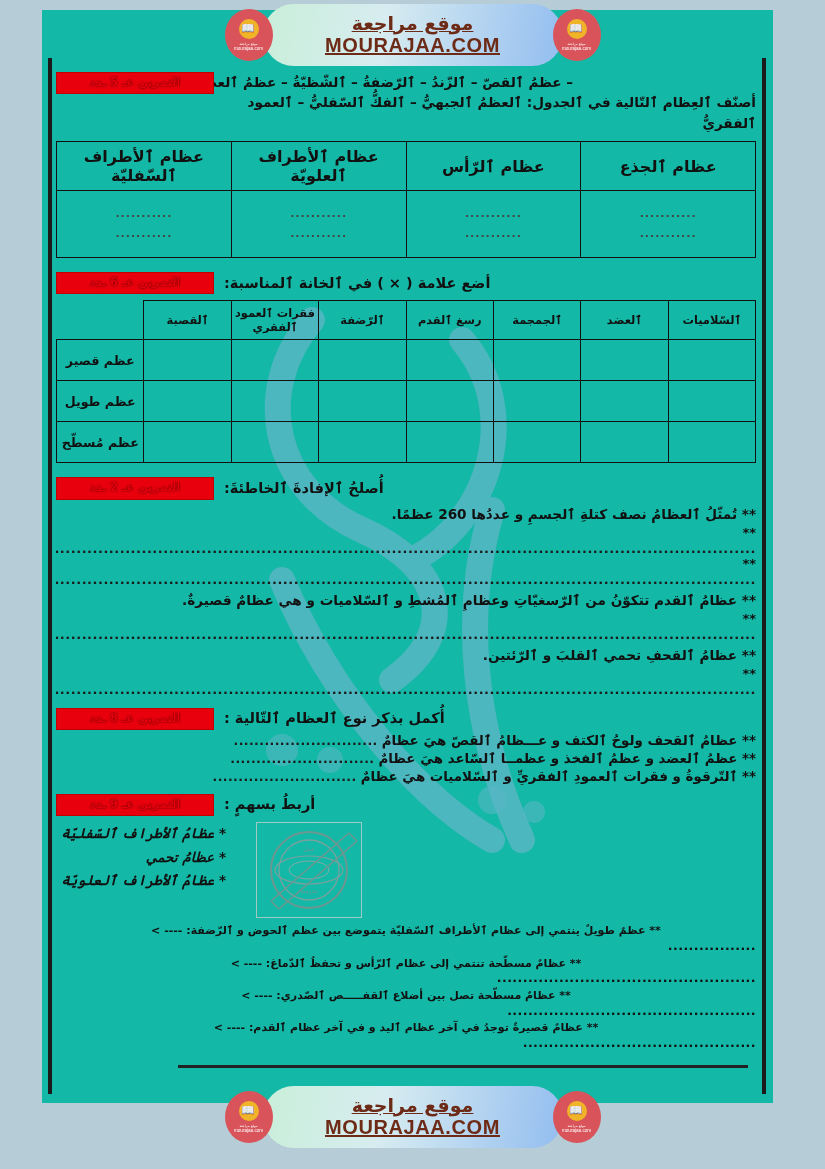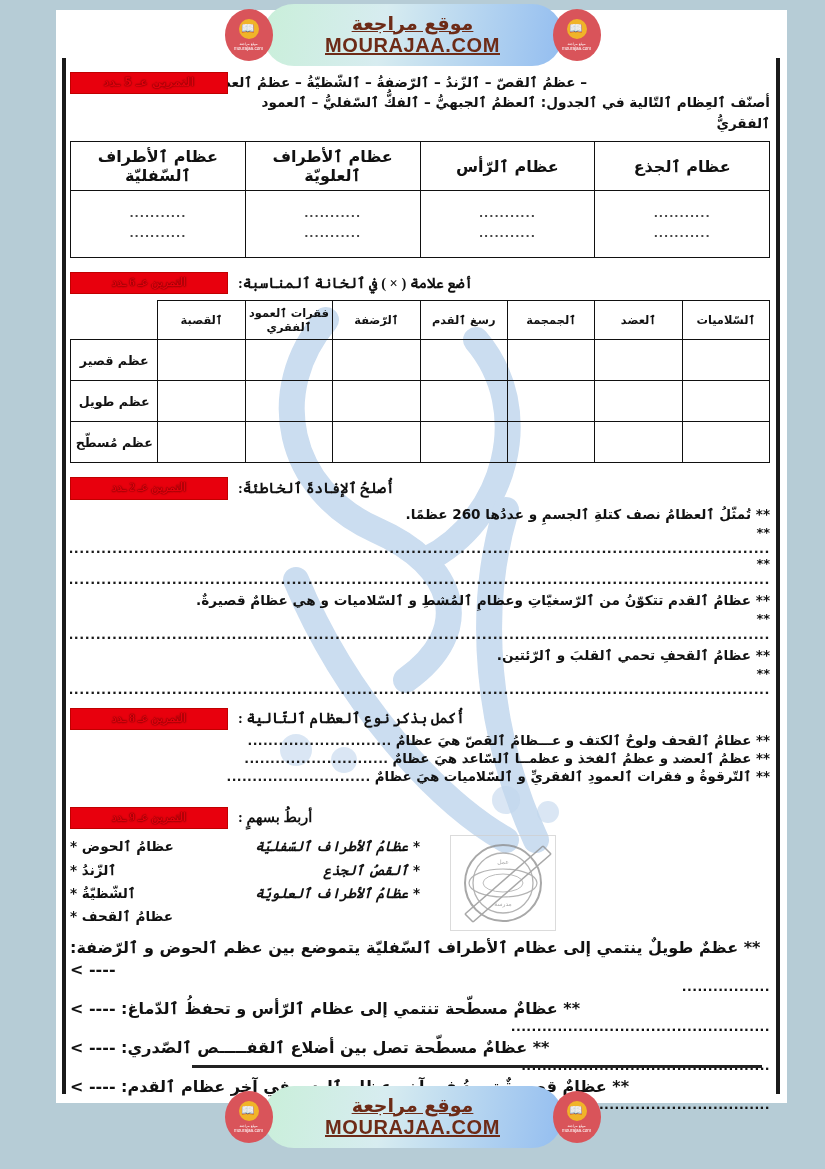--- a/index.html
+++ b/index.html
@@ -92,25 +92,25 @@
   .logo-txt2 {
     font-size: 4.6px;
     color: #ffffff;
     font-family: "Liberation Sans", sans-serif;
     line-height: 1.2;
   }
 
   
   .sheet {
     position: absolute;
-    left: 56px;
+    left: 42px;
     top: 10px;
     width: 731px;
     height: 1093px;
-    background: #ffffff;
+    background: #14b8a6;
     box-sizing: border-box;
   }
   .inner-frame {
     position: absolute;
     left: 6px;
     top: 48px;
     width: 718px;
     height: 1036px;
     border-right: 4px solid #1a1a1a;
     border-left: 4px solid #1a1a1a;
@@ -140,21 +140,20 @@
   }
 
   
   .ex-head {
     display: flex;
     flex-direction: row-reverse;
     justify-content: flex-start;
     align-items: center;
     gap: 10px;
     margin-bottom: 2px;
-    font-family: Liberation Serif, serif;
   }
   .ex-badge {
     background: #e8000d;
     border: 1px solid #c00000;
     color: #e8000d;
     font-size: 11.5px;
     font-weight: bold;
     padding: 3px 8px 4px;
     min-width: 140px;
     text-align: center;
@@ -288,23 +287,23 @@
     margin-right: auto;
     width: 104px;
     height: 94px;
     border: 1px solid #cfcfcf;
     position: relative;
     opacity: .75;
     flex: 0 0 auto;
   }
 
   .riddle {
-    font-size: 16px;
-    font-weight: bold;
-    text-align: left;
+    font-size: 11px;
+    font-weight: bold;
+    text-align: center;
     line-height: 1.35;
     margin-top: 4px;
   }
   .riddle-dots {
     font-size: 12.6px;
     font-weight: bold;
     letter-spacing: .4px;
     line-height: 1;
     margin-top: 1px;
     text-align: right;
@@ -482,37 +481,31 @@
       <div class="fillrow">
         <span>** عظمُ ٱلعضد و عظمُ ٱلفخذ و عظمــا ٱلسّاعد هيَ عظامٌ</span>
         <span class="fill-dots">............................</span>
       </div>
       <div class="fillrow">
         <span>** ٱلتّرقوةُ و فقرات ٱلعمودِ ٱلفقريِّ و ٱلسّلاميات هيَ عظامٌ</span>
         <span class="fill-dots">............................</span>
       </div>
     </div>
 
-    <div style="margin-top:23px;">
+    <div style="margin-top:10px;">
       <div class="ex-head">
         <div class="ex-badge">التمرين عـ 9 ـدد</div>
         <div class="ex-prompt">أربطُ بسهمٍ :</div>
       </div>
 
       <div class="match-wrap">
-        <div class="match-col right">
-          <div class="match-item"><span>عظامُ ٱلحوض</span> <span>*</span></div>
-          <div class="match-item"><span>ٱلزّندُ</span> <span>*</span></div>
-          <div class="match-item"><span>ٱلشّظيّةُ</span> <span>*</span></div>
-          <div class="match-item"><span>عظامُ ٱلقحف</span> <span>*</span></div>
-        </div>
 
         <div class="match-col left">
           <div class="match-item"><span>*</span> <span>عظامُ ٱلأطراف ٱلسّفليّة</span></div>
-          <div class="match-item"><span>*</span> <span>ٱلقصُ ٱلجذع</span></div>
+          <div class="match-item"><span>*</span> <span>عظامُ تحمي</span></div>
           <div class="match-item"><span>*</span> <span>عظامُ ٱلأطراف ٱلعلويّة</span></div>
         </div>
 
         <div class="stamp">
           <svg viewBox="0 0 104 94" width="104" height="94">
             <circle cx="52" cy="47" r="38" fill="none" stroke="#8b8b8b" stroke-width="2"></circle>
             <circle cx="52" cy="47" r="30" fill="none" stroke="#9a9a9a" stroke-width="1.3"></circle>
             <ellipse cx="52" cy="47" rx="34" ry="14" fill="none" stroke="#9a9a9a" stroke-width="1.2"></ellipse>
             <ellipse cx="52" cy="47" rx="20" ry="9" fill="none" stroke="#a5a5a5" stroke-width="1"></ellipse>
             <g stroke="#8b8b8b" stroke-width="1.6" fill="none">

